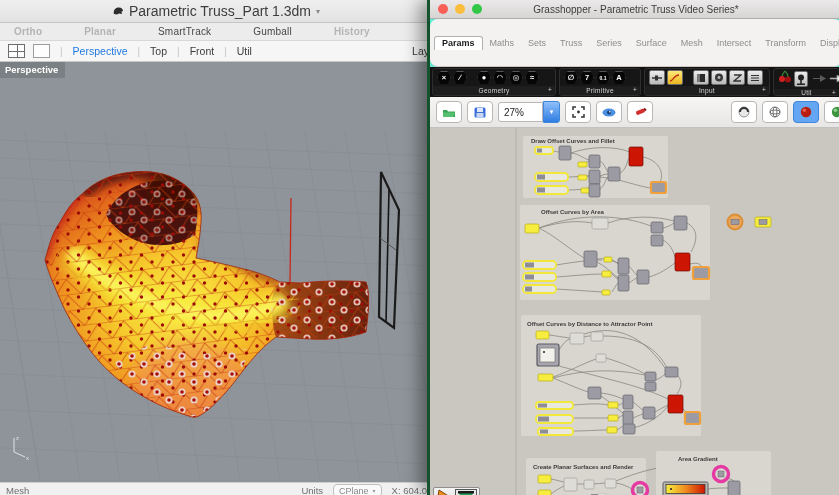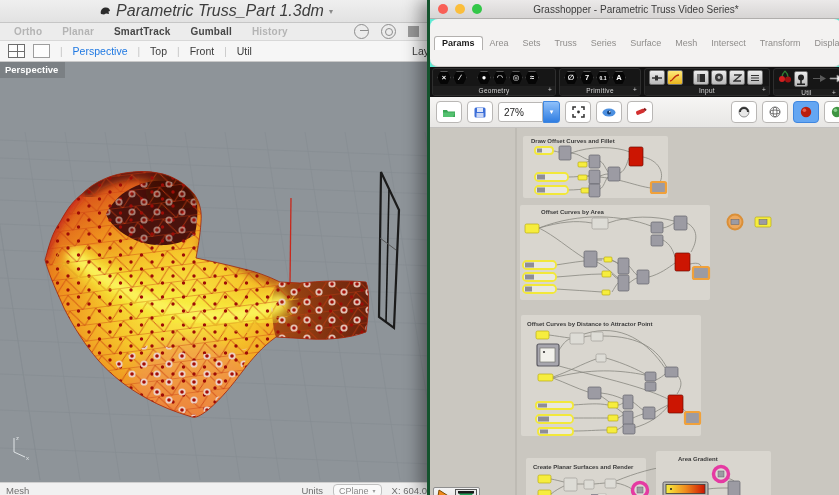--- a/index.html
+++ b/index.html
@@ -2,24 +2,24 @@
 <html><head>
 <meta charset="utf-8">
 <style>
   html,body{margin:0;padding:0;background:#222;}
   .stage{position:relative;width:839px;height:495px;overflow:hidden;
     font-family:"Liberation Sans","DejaVu Sans",sans-serif;background:#8e9499;}
   
   .rhino{position:absolute;left:0;top:0;width:433px;height:495px;background:#ececec;overflow:hidden;}
   .r-titlebar{height:22px;background:linear-gradient(#efefef,#e2e2e2);border-bottom:1px solid #c6c6c6;
     display:flex;align-items:center;justify-content:center;gap:5px;}
-  .r-title{font-size:16px;color:#3d3d3d;font-style:italic;}
+  .r-title{font-size:14px;color:#3d3d3d;}
   .r-title-chev{font-size:8px;color:#8a8a8a;}
-  .r-osnap{height:17px;background:#ececec;display:flex;align-items:center;gap:20px;padding:0 14px;}
-  .osnap-item{font-size:10px;font-weight:700;color:#474747;letter-spacing:.2px;}
+  .r-osnap{height:17px;background:#ececec;display:flex;align-items:center;gap:42px;padding:0 14px;}
+  .osnap-item{font-size:10px;font-weight:400;color:#474747;letter-spacing:.2px;}
   .osnap-item.dim{color:#b4b4b4;font-weight:600;}
   .r-osnap .spacer{flex:1;}
   .r-top-icons{display:flex;align-items:center;gap:12px;}
   .icn-circle{width:13px;height:13px;border:1.2px solid #8d8d8d;border-radius:50%;position:relative;display:inline-block;}
   .icn-circle.line::after{content:"";position:absolute;left:5px;top:5px;width:8px;height:1.2px;background:#8d8d8d;}
   .icn-circle.dbl::after{content:"";position:absolute;left:2.5px;top:2.5px;width:6px;height:6px;border:1.2px solid #8d8d8d;border-radius:50%;}
   .icn-square{width:11px;height:11px;background:#9a9a9a;display:inline-block;}
   .r-vptabs{height:20px;background:#f6f6f6;border-top:1px solid #d8d8d8;border-bottom:1px solid #c9c9c9;
     display:flex;align-items:center;gap:10px;padding:0 8px;}
   .vp-pane-icons{display:flex;gap:8px;align-items:center;}
@@ -295,21 +295,21 @@
       <span class="lights">
         <span class="light" style="background:#f95f56"></span>
         <span class="light" style="background:#fbbe3c"></span>
         <span class="light" style="background:#33c748"></span>
       </span>
       <span class="g-title">Grasshopper - Parametric Truss Video Series*</span>
     </div>
 
     <div class="g-tabs">
       <span class="g-tab active">Params</span>
-      <span class="g-tab">Area</span>
+      <span class="g-tab">Maths</span>
       <span class="g-tab">Sets</span>
       <span class="g-tab">Truss</span>
       <span class="g-tab">Series</span>
       <span class="g-tab">Surface</span>
       <span class="g-tab">Mesh</span>
       <span class="g-tab">Intersect</span>
       <span class="g-tab">Transform</span>
       <span class="g-tab">Display</span>
     </div>
 

